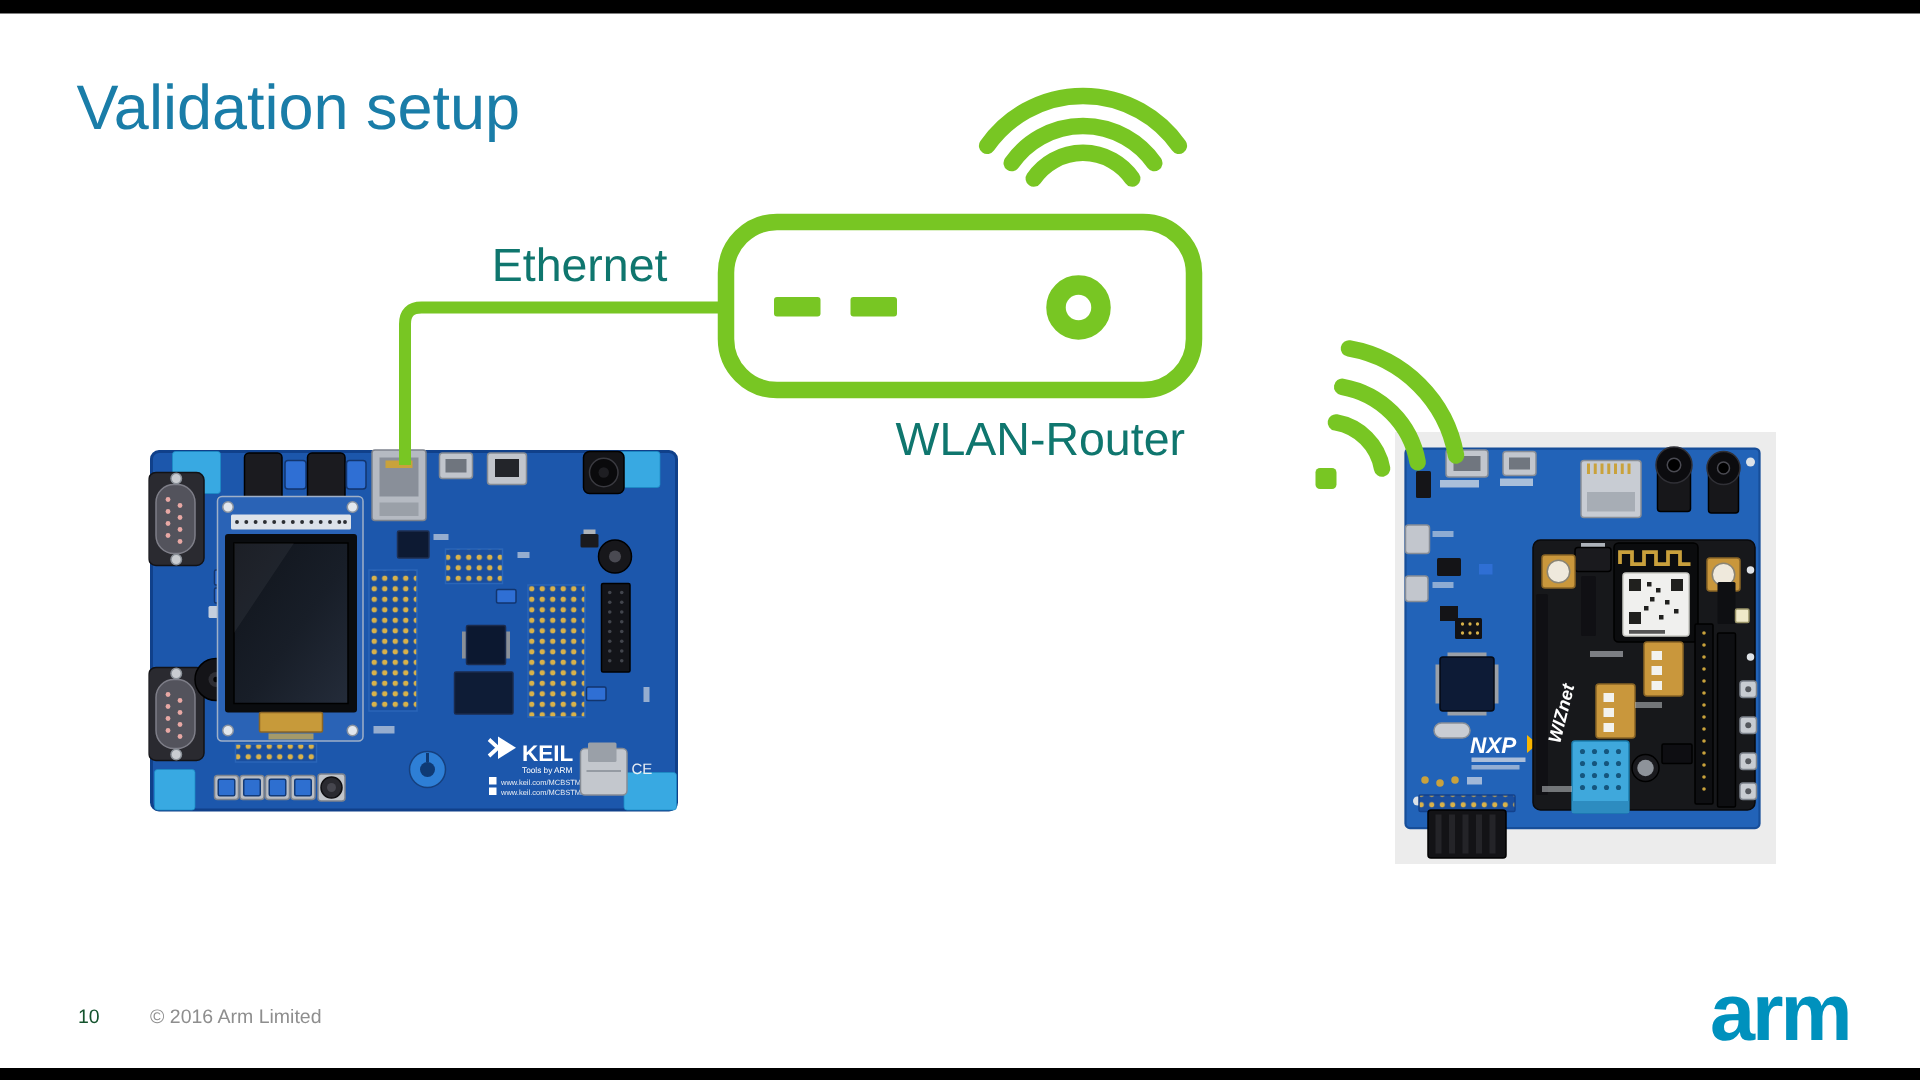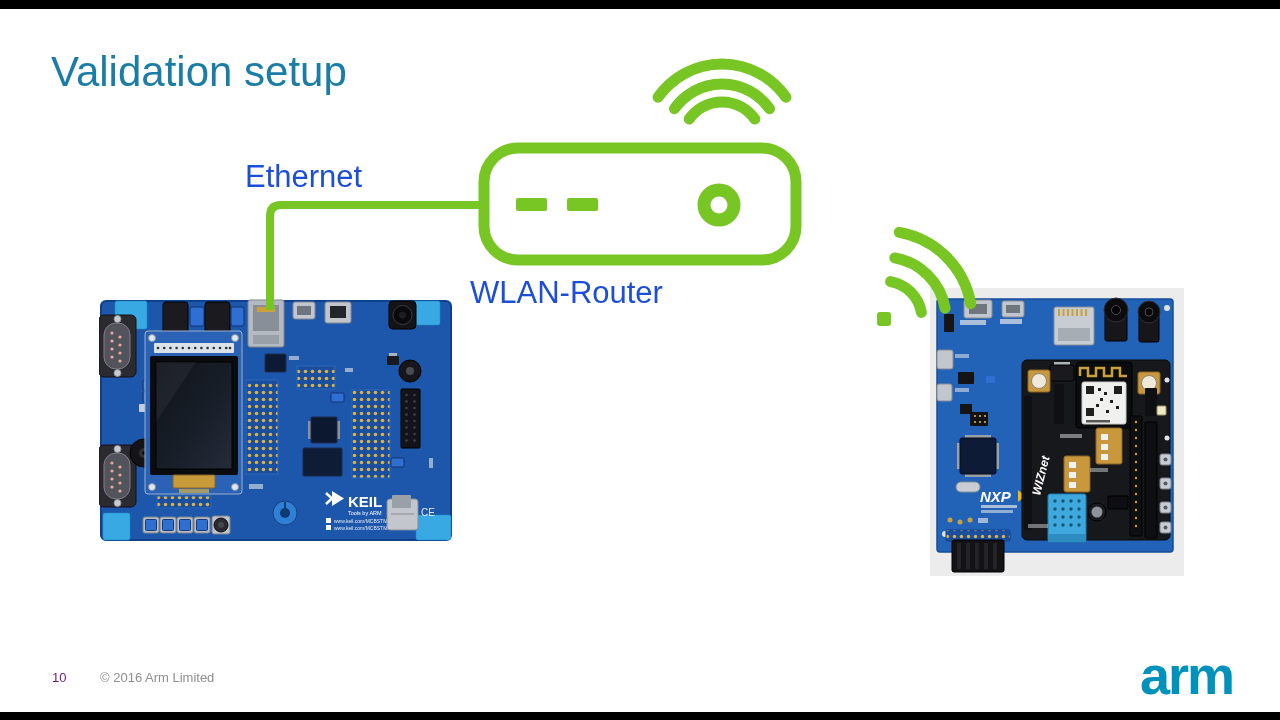--- a/index.html
+++ b/index.html
@@ -3,29 +3,29 @@
 <meta charset="utf-8">
 <style>
   html,body{margin:0;padding:0;background:#fff;}
   .stage{position:relative;width:1280px;height:720px;background:#ffffff;overflow:hidden;
          font-family:"Liberation Sans",sans-serif;}
   .bar{position:absolute;left:0;width:1280px;background:#000;}
   .bar.top{top:0;height:9px;}
   .bar.bottom{bottom:0;height:8px;}
   .title{position:absolute;left:51px;top:48px;margin:0;font-size:42px;font-weight:normal;
          color:#1A7DA8;letter-spacing:0;line-height:1.15;}
-  .lbl{position:absolute;color:#1d4ed8;text-align:left;line-height:1.1;}
+  .lbl{position:absolute;color:#0f766e;text-align:right;line-height:1.1;}
   .lbl-eth{left:245px;top:160px;width:200px;font-size:31px;}
-  .lbl-wlan{left:470px;top:276px;width:300px;font-size:31px;}
+  .lbl-wlan{left:490px;top:276px;width:300px;font-size:31px;}
   .lbl-sock{left:118px;top:546px;width:300px;font-size:34px;}
   .board{position:absolute;display:block;}
   .board-left{left:99px;top:298px;}
   .board-right{left:930px;top:288px;}
   .overlay{position:absolute;left:0;top:0;pointer-events:none;}
-  .pagenum{position:absolute;left:52px;top:670px;font-size:13px;color:#701a75;}
+  .pagenum{position:absolute;left:52px;top:670px;font-size:13px;color:#14532d;}
   .copyright{position:absolute;left:100px;top:670px;font-size:13px;color:#8E8E8E;}
   .armlogo{position:absolute;left:1140px;top:648px;font-size:54px;font-weight:bold;
            color:#0091BD;letter-spacing:-2px;line-height:1;}
   svg text{font-family:"Liberation Sans",sans-serif;}
 </style>
 </head>
 <body>
 
 <div class="stage">
 

